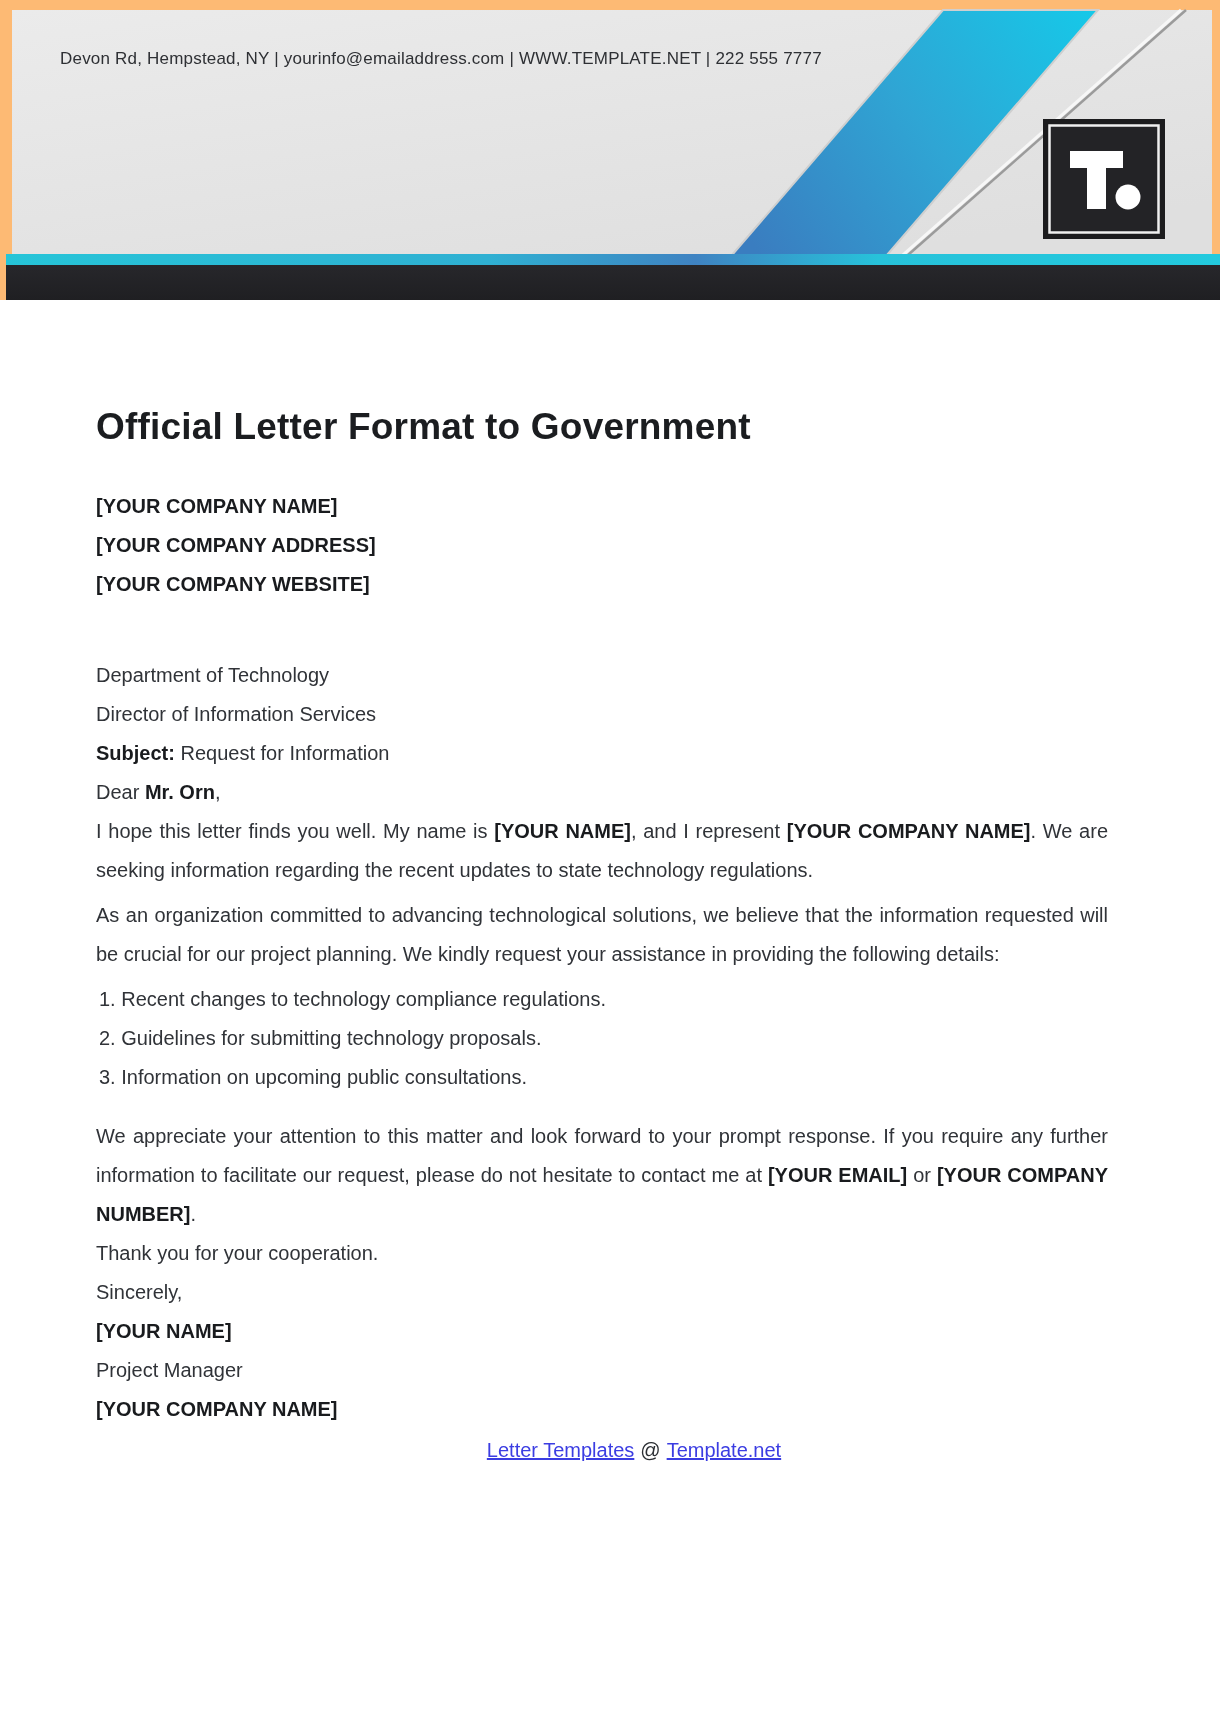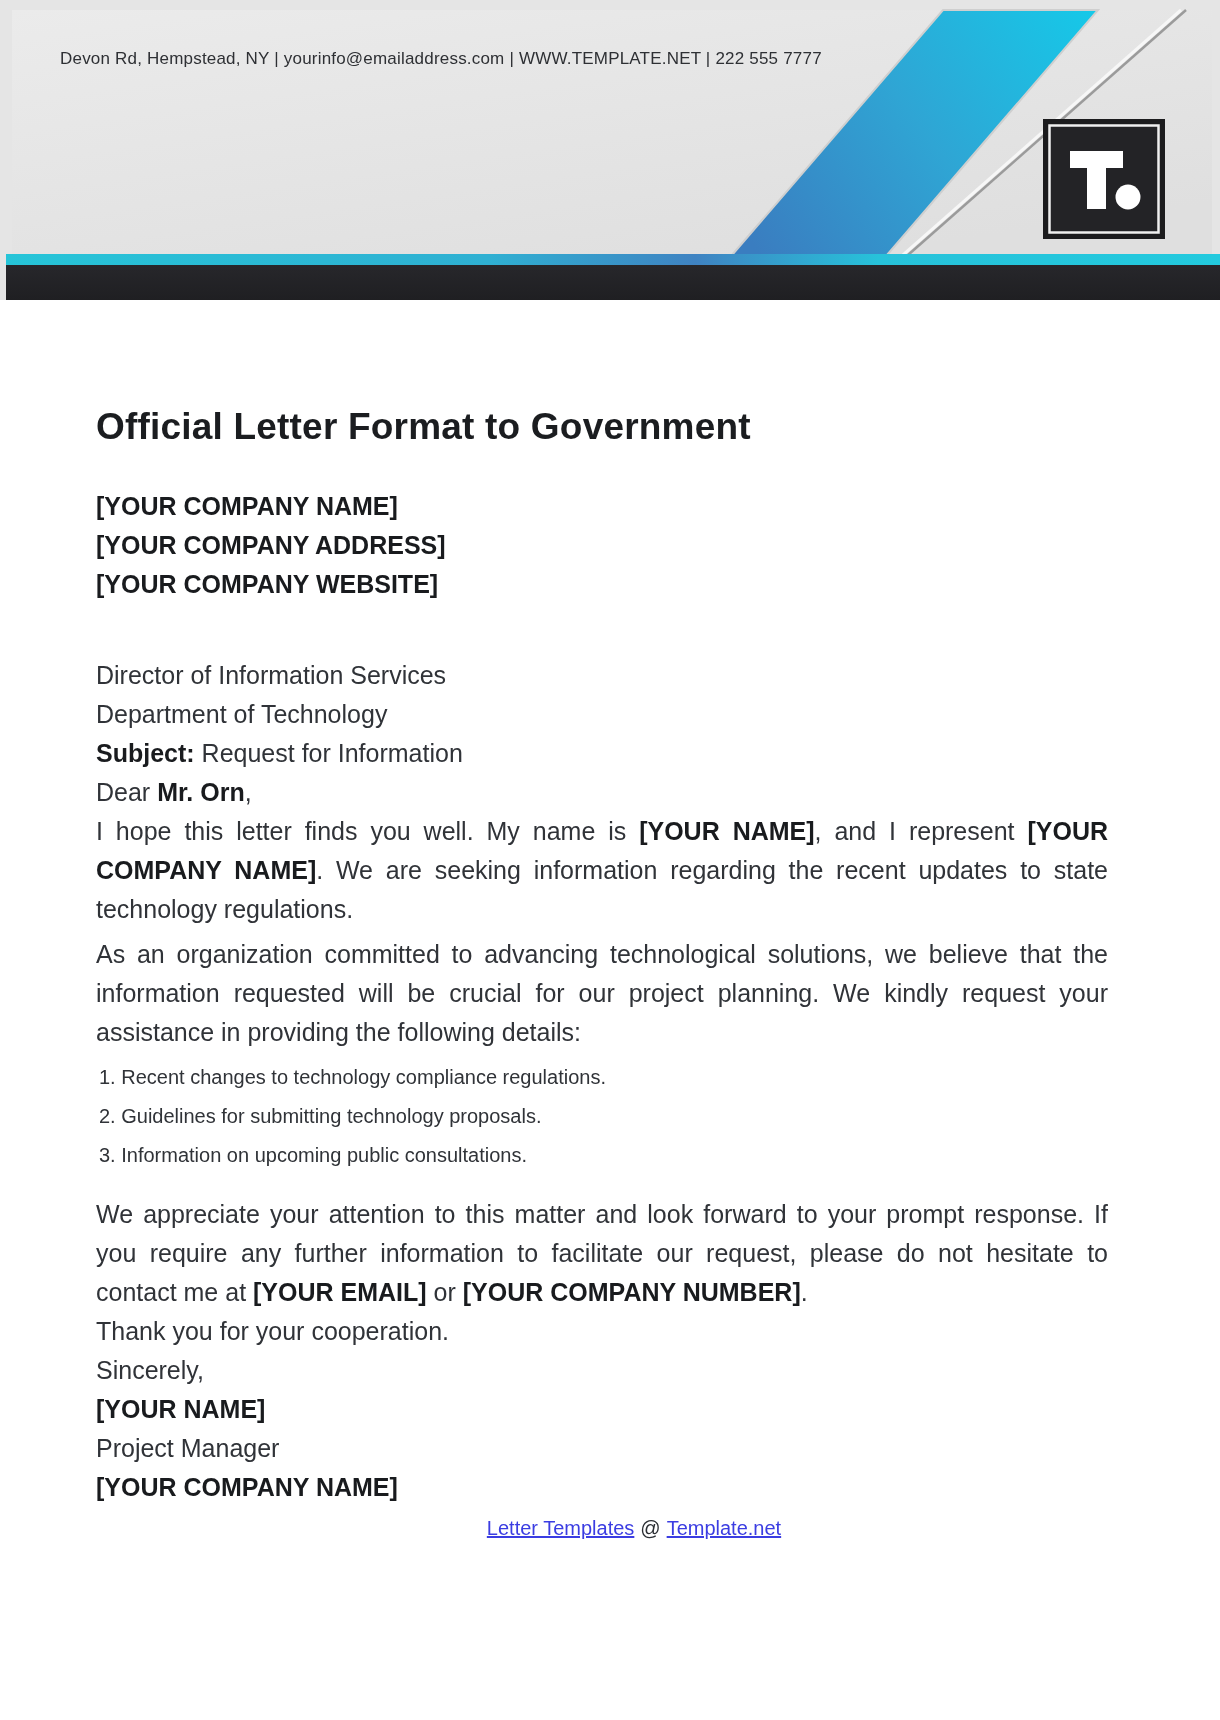--- a/index.html
+++ b/index.html
@@ -2,33 +2,33 @@
 <html><head>
 <meta charset="utf-8">
 <style>
   html,body{margin:0;padding:0;}
   body{
     width:1220px;height:1720px;background:#ffffff;
     font-family:"Liberation Sans",sans-serif;color:#303338;
     position:relative;overflow:hidden;
   }
   
-  .header{position:relative;width:1220px;height:300px;background:#e5e5e5;}
+  .header{position:relative;width:1220px;height:300px;background:#fdba74;}
   .header svg{position:absolute;left:0;top:0;}
   .contact{
     position:absolute;left:60px;top:49px;font-size:17px;color:#2e3034;
     letter-spacing:.2px;white-space:nowrap;
   }
   
   .content{padding:106px 112px 0 96px;}
   .title{
     font-size:37px;line-height:1.15;font-weight:bold;color:#1b1d20;
     text-align:left;margin:0 0 38px 0;letter-spacing:.2px;
   }
-  .line,.para{font-size:25px;line-height:39px;margin:0;}
+  .line,.para{font-size:20px;line-height:39px;margin:0;}
   .para{text-align:justify;}
   .p-gap{margin-bottom:6px;}
   b{font-weight:bold;color:#191b1e;}
   .gap-block{height:52px;}
   .gap-small{height:20px;}
   .list-line{font-size:20px;line-height:39px;margin:0;padding-left:3px;}
   
   .footer{
     width:1220px;text-align:center;font-size:20px;line-height:39px;margin-top:2px;padding-left:24px;
   }
@@ -93,22 +93,22 @@
 <div class="content">
 
   <h1 class="title">Official Letter Format to Government</h1>
 
   <p class="line"><b>[YOUR COMPANY NAME]</b></p>
   <p class="line"><b>[YOUR COMPANY ADDRESS]</b></p>
   <p class="line"><b>[YOUR COMPANY WEBSITE]</b></p>
 
   <div class="gap-block"></div>
 
+  <p class="line"><span>Department of Technology</span></p>
   <p class="line"><span>Director of Information Services</span></p>
-  <p class="line"><span>Department of Technology</span></p>
 
   <p class="line"><b>Subject:</b><span> Request for Information</span></p>
   <p class="line"><span>Dear </span><b>Mr. Orn</b><span>,</span></p>
 
   <p class="para p-gap"><span>I hope this letter finds you well. My name is </span><b>[YOUR NAME]</b><span>, and I represent </span><b>[YOUR COMPANY NAME]</b><span>. We are seeking information regarding the recent updates to state technology regulations.</span></p>
   <p class="para p-gap"><span>As an organization committed to advancing technological solutions, we believe that the information requested will be crucial for our project planning. We kindly request your assistance in providing the following details:</span></p>
 
   <p class="list-line">1. Recent changes to technology compliance regulations.</p>
   <p class="list-line">2. Guidelines for submitting technology proposals.</p>
   <p class="list-line">3. Information on upcoming public consultations.</p>

